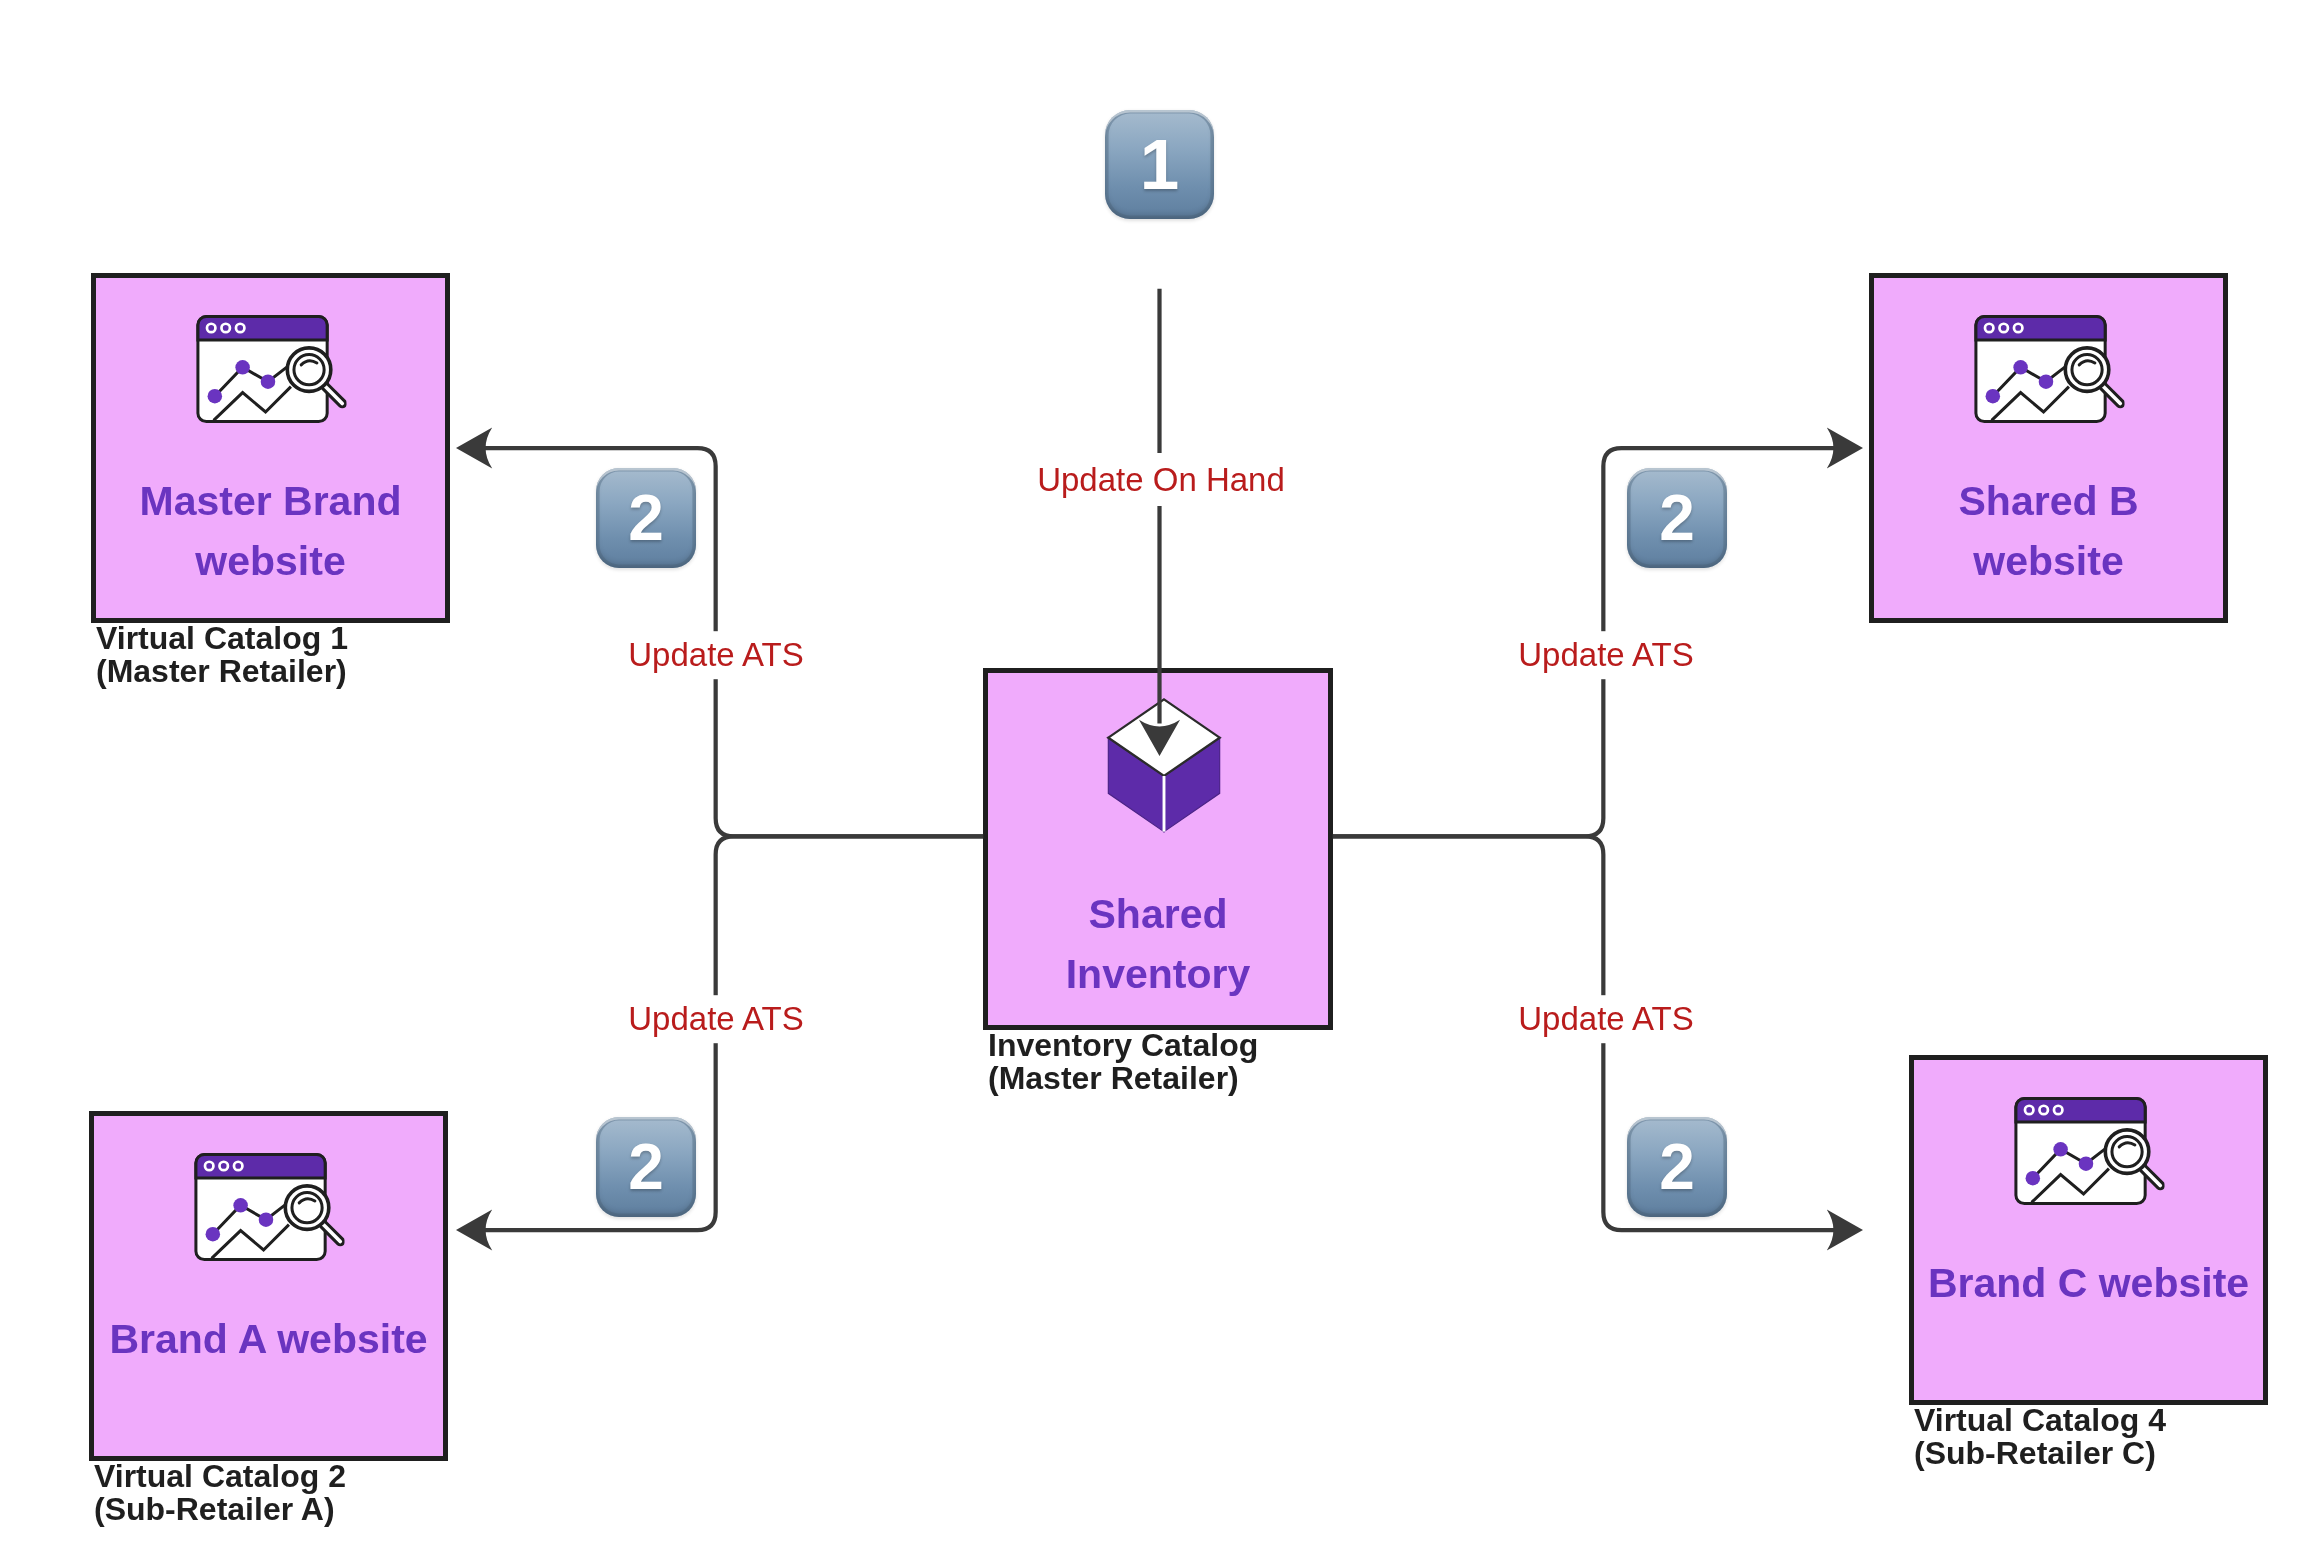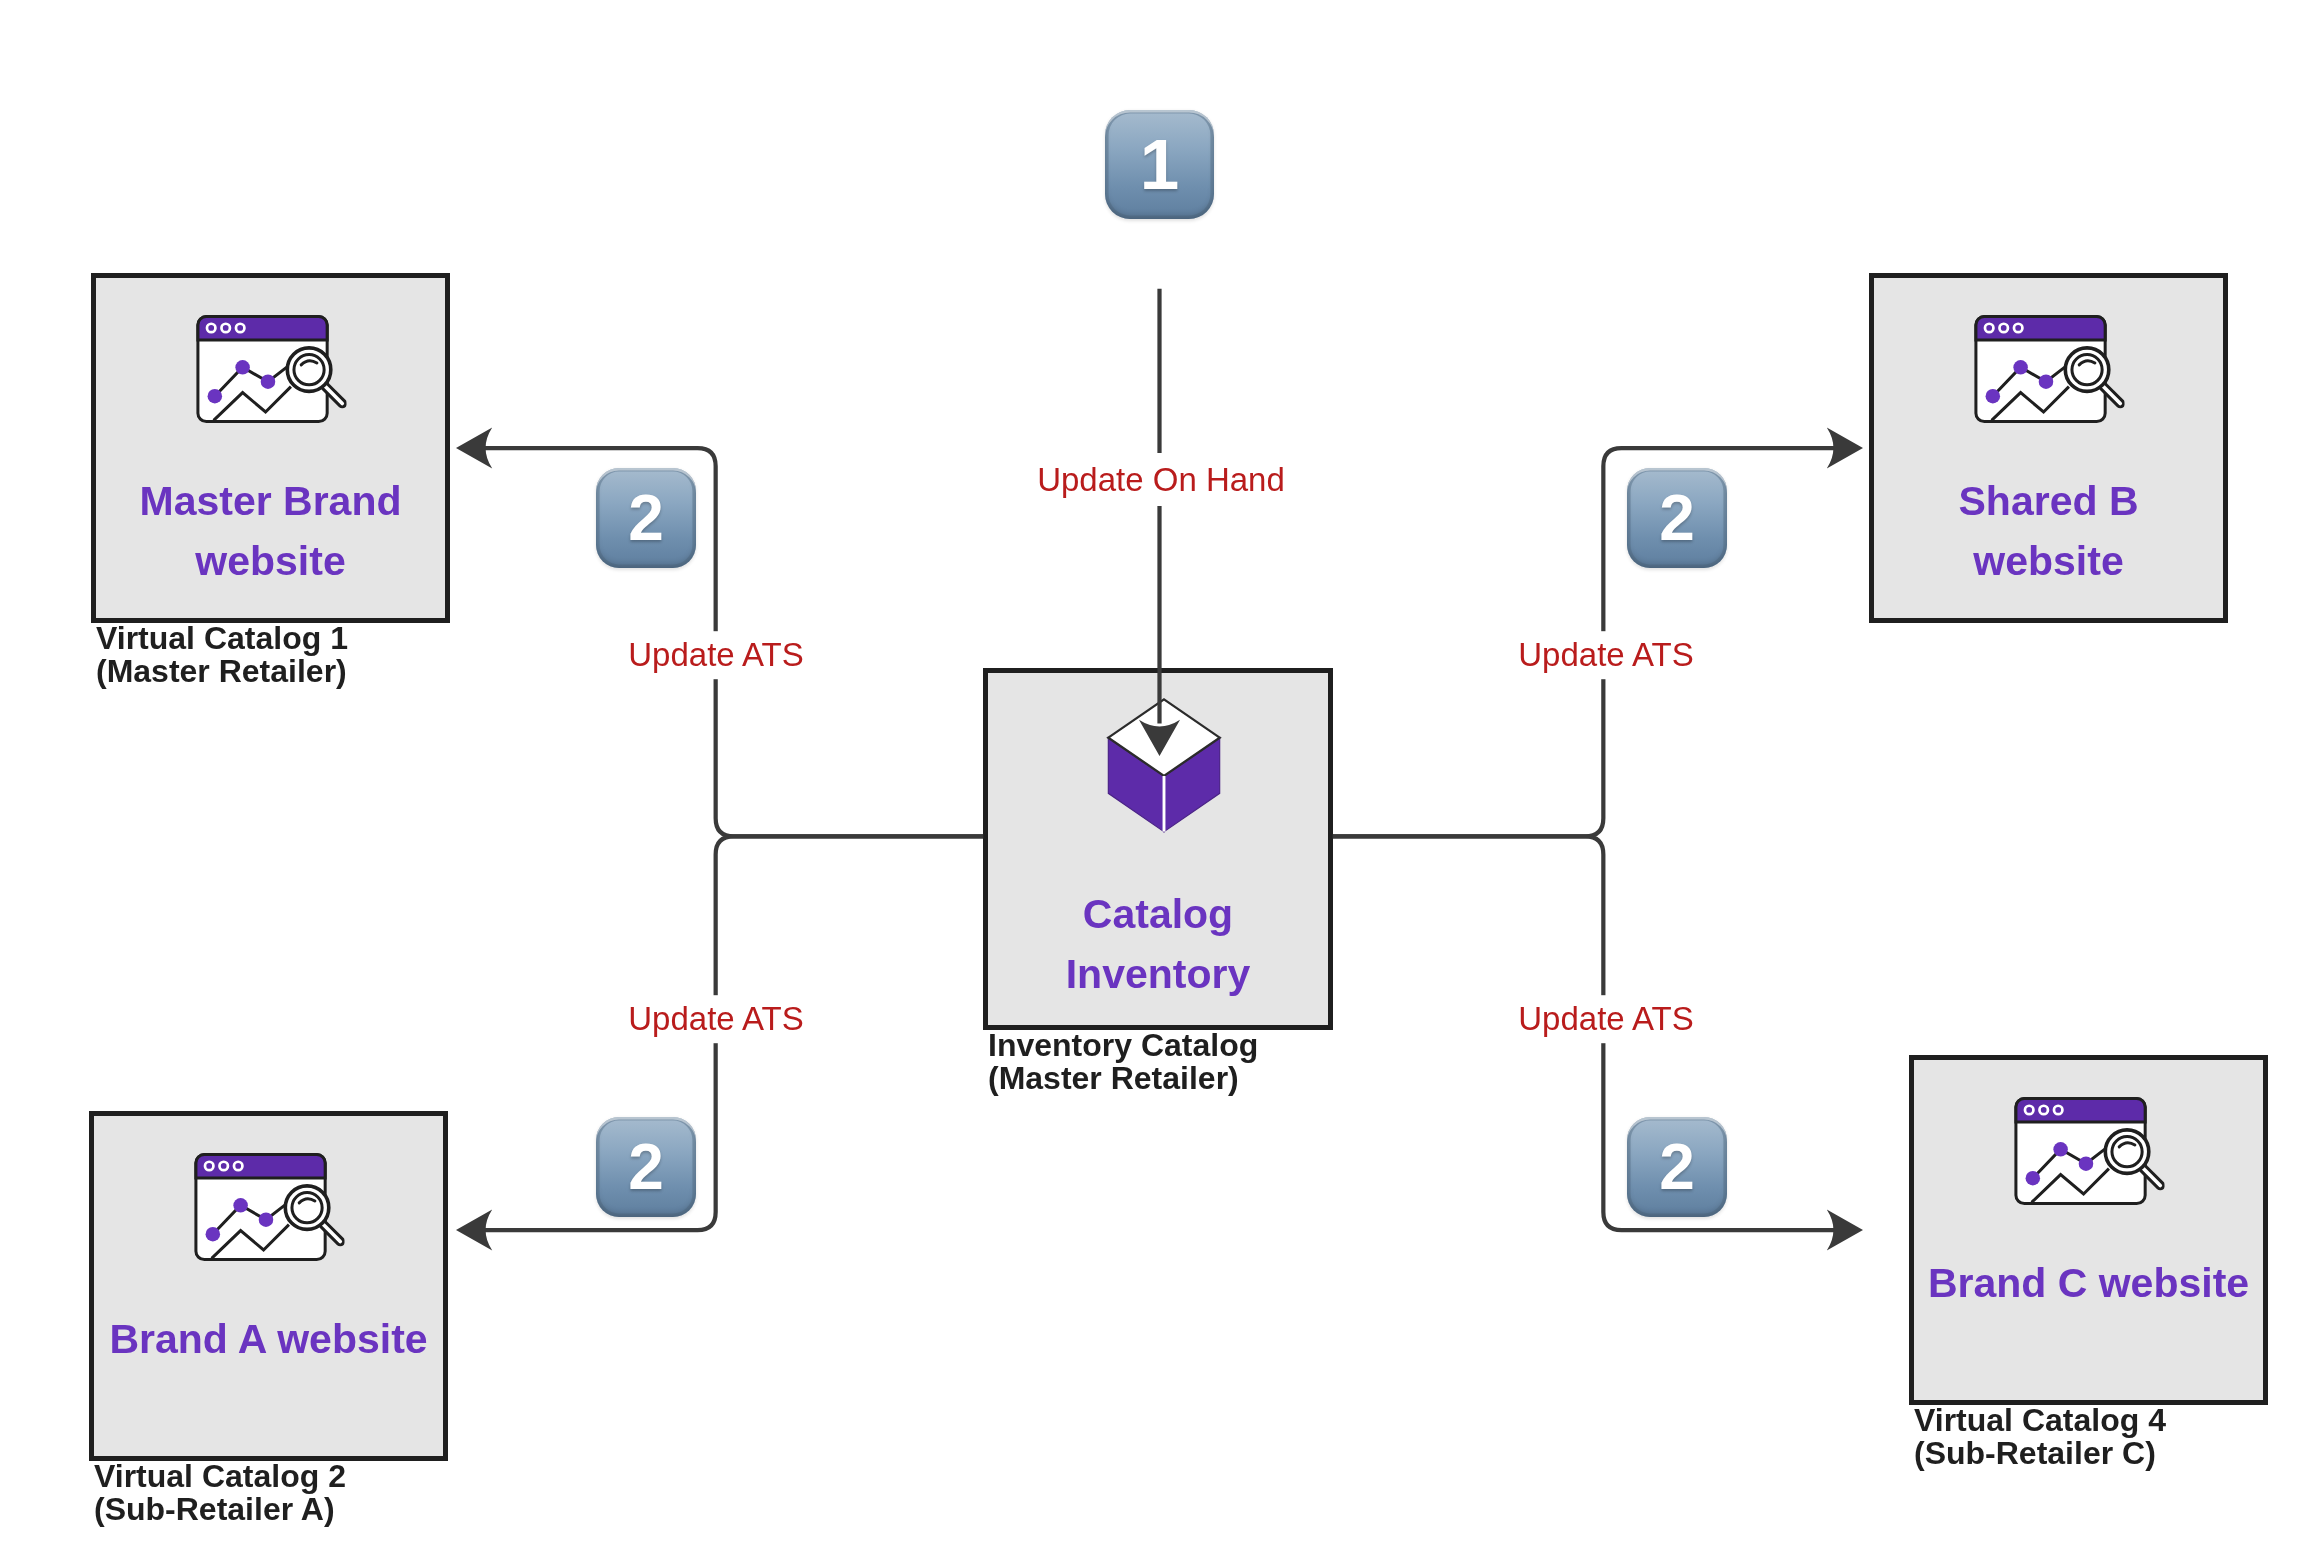--- a/index.html
+++ b/index.html
@@ -1,21 +1,21 @@
 <!DOCTYPE html>
 <html style="font-size:9.7px"><head>
 <meta charset="utf-8">
 <style>
   html,body{margin:0;padding:0;background:#ffffff;}
   #canvas{
     position:relative;width:2319px;height:1561px;background:#ffffff;overflow:hidden;
     font-family:"Liberation Sans","DejaVu Sans",sans-serif;
   }
   .box{
-    position:absolute;background:#e5e5e5;border:5.4px solid #1f1f1f;box-sizing:border-box;text-decoration:underline;
+    position:absolute;background:#f0abfc;border:5.4px solid #1f1f1f;box-sizing:border-box;text-decoration:underline;
   }
   .corner-box{width:359px;height:350px;}
   .center-box{left:983px;top:668px;width:350px;height:362px;}
   .node-title{
     position:absolute;left:50%;transform:translateX(-50%);
     width:329px;text-align:center;
     font-size:41px;line-height:60px;font-weight:700;color:#6a34c0;
   }
   .corner-title{top:193px;}
   .center-title{top:211px;}
@@ -206,21 +206,21 @@
     </div>
   </div>
 
   <div class="box center-box">
     <svg class="cube-icon" width="116" height="137" viewBox="0 0 200 236">
       <path d="M4,70 L100,136 L100,232 L4,166 Z" fill="#5d2ba9" stroke="#4a2287" stroke-width="2"></path>
       <path d="M196,70 L100,136 L100,232 L196,166 Z" fill="#5d2ba9" stroke="#4a2287" stroke-width="2"></path>
       <path d="M100,4 L196,70 L100,136 L4,70 Z" fill="#ffffff" stroke="#2b2b2b" stroke-width="4"></path>
       <line x1="100" y1="136" x2="100" y2="232" stroke="#ffffff" stroke-width="5"></line>
     </svg>
-    <div class="node-title center-title">Catalog Inventory</div>
+    <div class="node-title center-title">Shared Inventory</div>
     <div class="box-caption">
       <div>Inventory Catalog</div>
       <div>(Master Retailer)</div>
     </div>
   </div>
 
 </div>
 
 
 </body></html>

